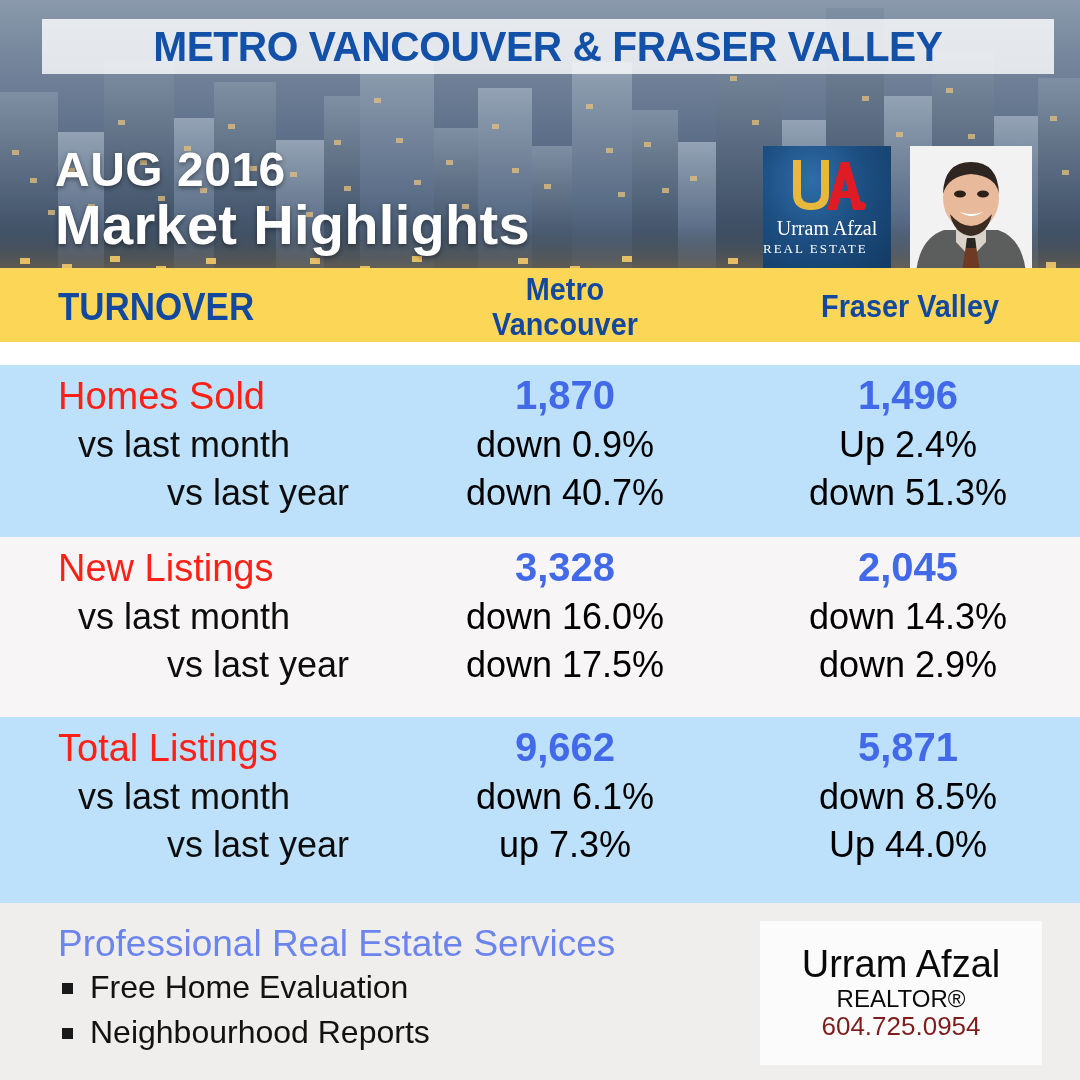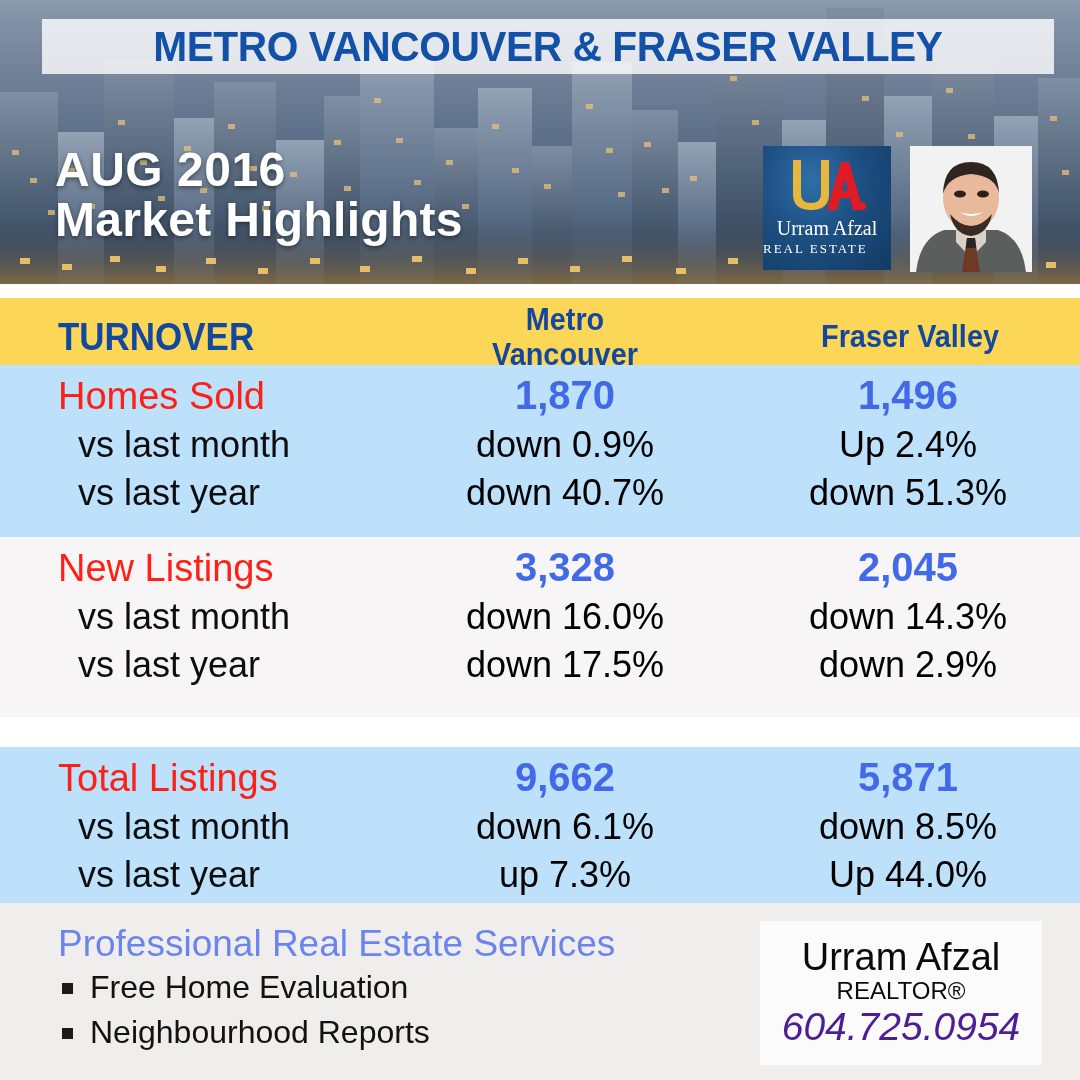--- a/index.html
+++ b/index.html
@@ -33,21 +33,21 @@
     white-space:nowrap; line-height:1;
   }
 
   .month {
     position:absolute; left:55px; top:146px;
     font-size:48px; font-weight:bold; color:#ffffff; line-height:1.02;
     text-shadow:0 2px 5px rgba(0,0,0,0.45); letter-spacing:0.5px;
   }
   .highlights {
     position:absolute; left:55px; top:196px;
-    font-size:48px; font-weight:bold; color:#ffffff; line-height:1.02;
+    font-size:56px; font-weight:bold; color:#ffffff; line-height:1.02;
     text-shadow:0 2px 5px rgba(0,0,0,0.45); letter-spacing:0.3px;
   }
 
   
   .logo {
     position:absolute; left:763px; top:146px; width:128px; height:124px;
     background:radial-gradient(ellipse at 38% 28%, #2f6ea8 0%, #1d4f82 45%, #123a63 100%);
     overflow:hidden;
   }
   .logo .mono { position:absolute; left:0; top:4px; width:128px; height:72px; }
@@ -62,21 +62,21 @@
   }
 
   
   .headshot {
     position:absolute; left:910px; top:146px; width:122px; height:126px;
     background:#f4f4f4; overflow:hidden;
   }
 
   
   .hdr-row {
-    position:absolute; left:0; top:298px; width:1080px; height:86px;
+    position:absolute; left:0; top:268px; width:1080px; height:74px;
     background:#fcd757;
   }
   .hdr-turnover {
     position:absolute; left:58px; top:18px; width:340px;
     font-size:38px; font-weight:bold; color:#12489e;
     letter-spacing:0px; transform:scaleX(0.92); transform-origin:left center;
   }
   .hdr-mv {
     position:absolute; left:420px; top:5px; width:290px; text-align:center;
     font-size:31px; font-weight:bold; color:#12489e; line-height:1.12;
@@ -94,21 +94,21 @@
 
   .metric-label {
     position:absolute; left:58px; top:12px; width:360px;
     font-size:38px; color:#fc2017; line-height:1;
   }
   .sub {
     position:absolute; left:78px; width:360px;
     font-size:36px; color:#0d0d0d; line-height:1;
   }
   .sub.m1 { top:62px; }
-  .sub.m2 { top:110px; }
+  .sub.m2 { top:110px;text-align:center; }
 
   .val-col { position:absolute; text-align:center; }
   .val-mv { left:415px; width:300px; }
   .val-fv { left:758px; width:300px; }
 
   .big {
     position:absolute; top:10px; width:100%;
     font-size:40px; font-weight:bold; color:#4169e8; line-height:1;
   }
   .pct {
@@ -137,21 +137,21 @@
     margin-right:17px; flex:none; position:relative; top:-4px;
   }
 
   .card {
     position:absolute; left:760px; top:921px; width:282px; height:144px;
     background:#fbfbfb;
     display:flex; flex-direction:column; align-items:center; justify-content:center;
   }
   .card .nm { font-size:38px; color:#0a0a0a; line-height:1.08; letter-spacing:0px; }
   .card .rl { font-size:24px; color:#0a0a0a; line-height:1.12; }
-  .card .ph { font-size:39px; color:#4c1d95; line-height:1.12;font-style:italic; }
+  .card .ph { font-size:26px; color:#7f1d1d; line-height:1.12; }
 </style>
 </head>
 <body>
 
 <div id="poster">
 
   <div class="hero">
     <div class="sky"></div>
 
     <svg class="skyline" viewBox="0 0 1080 284" preserveAspectRatio="none">
@@ -334,21 +334,21 @@
       <div class="pct p1">down 16.0%</div>
       <div class="pct p2">down 17.5%</div>
     </div>
     <div class="val-col val-fv">
       <div class="big">2,045</div>
       <div class="pct p1">down 14.3%</div>
       <div class="pct p2">down 2.9%</div>
     </div>
   </div>
 
-  <div class="band blue" style="top:717px;height:237px;margin-top:30px;">
+  <div class="band blue" style="top:717px;height:237px;">
     <div class="metric-label">Total Listings</div>
     <div class="sub m1">vs last month</div>
     <div class="sub m2">vs last year</div>
     <div class="val-col val-mv">
       <div class="big">9,662</div>
       <div class="pct p1">down 6.1%</div>
       <div class="pct p2">up 7.3%</div>
     </div>
     <div class="val-col val-fv">
       <div class="big">5,871</div>

